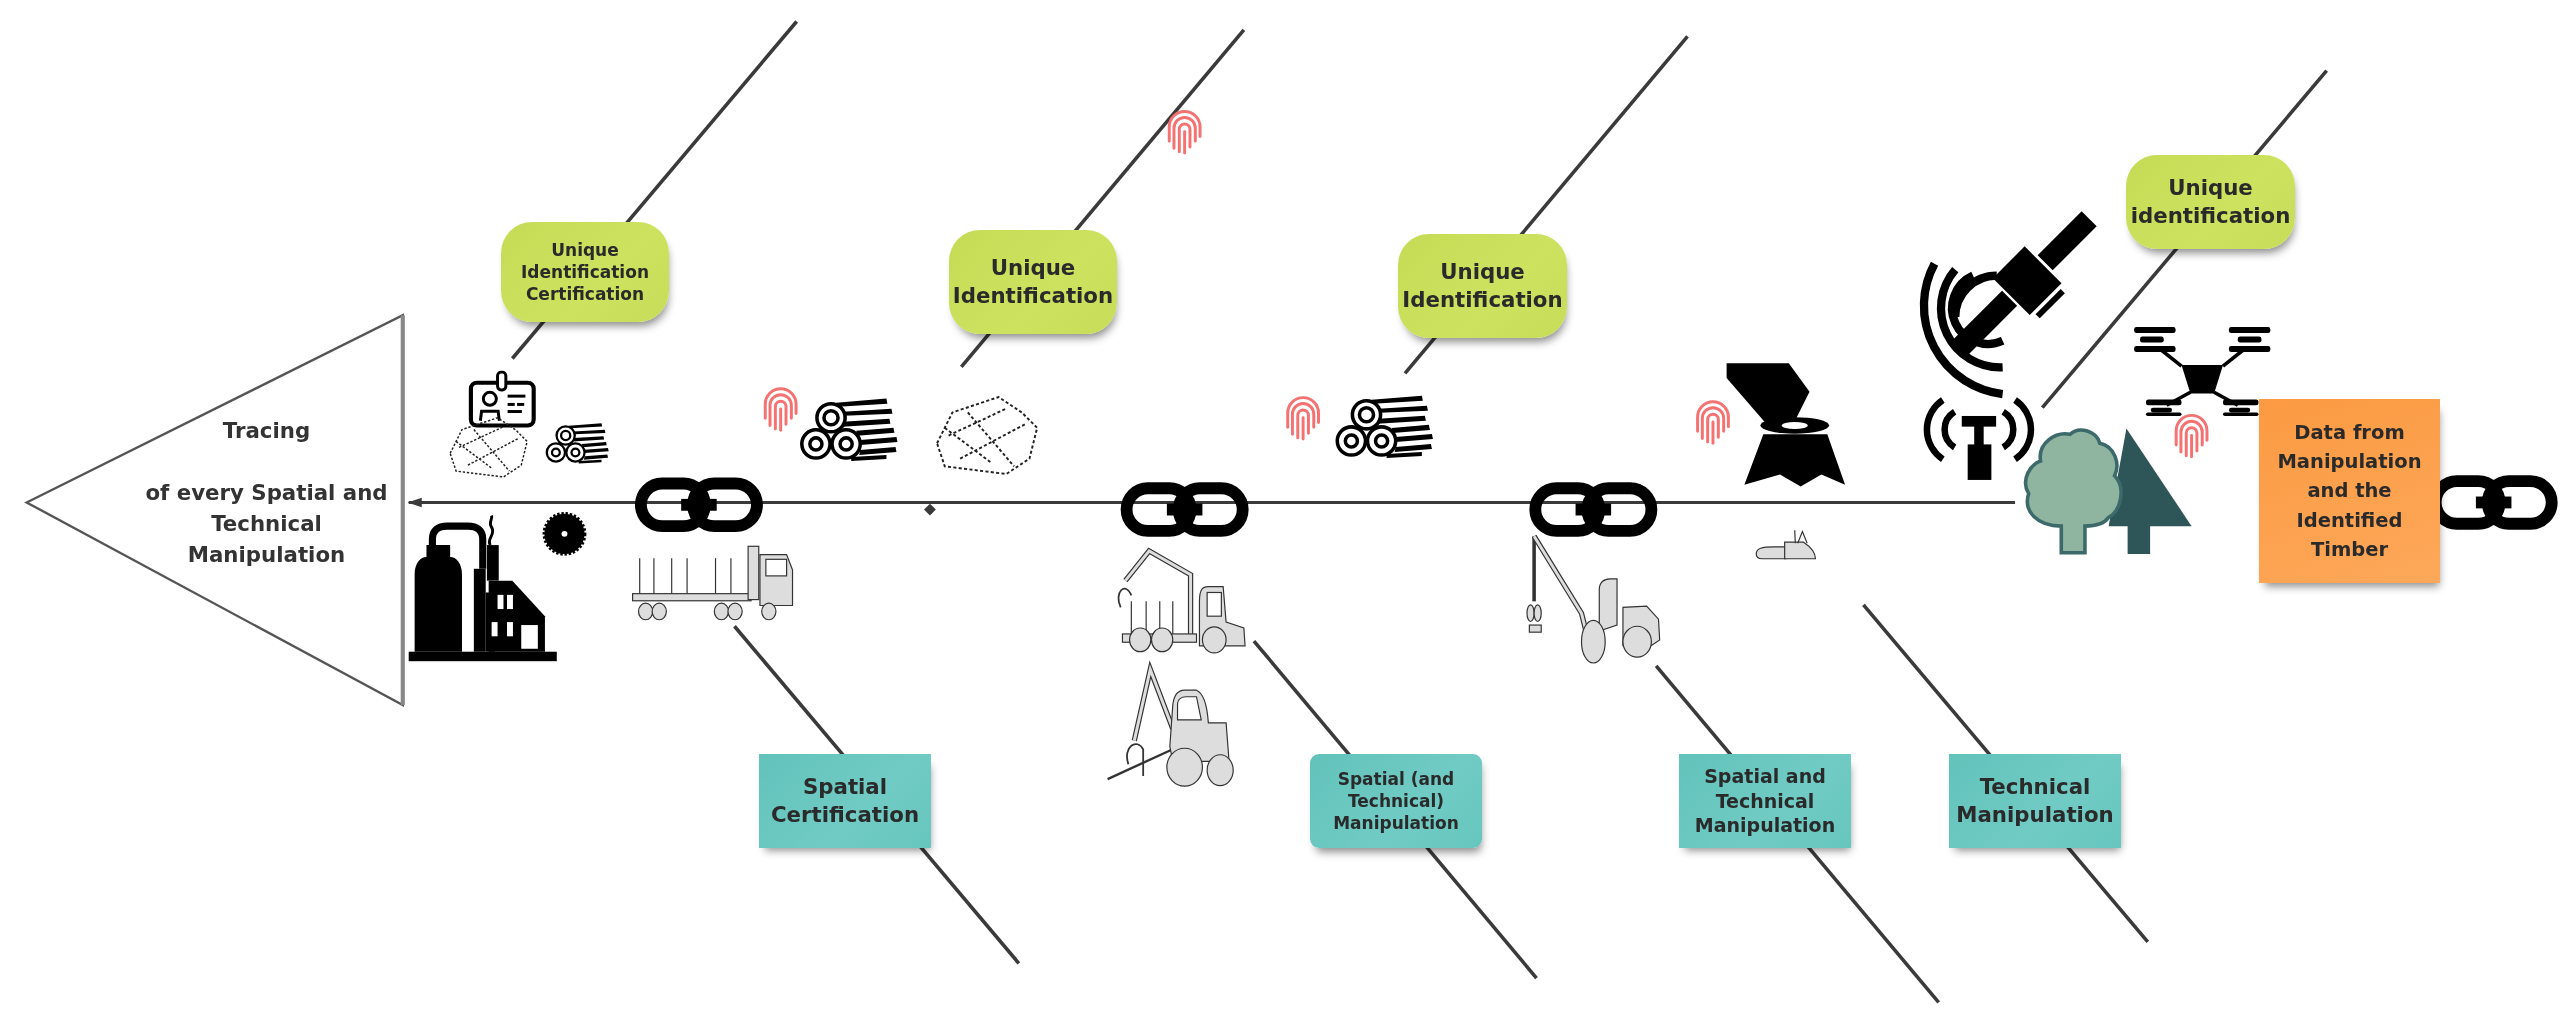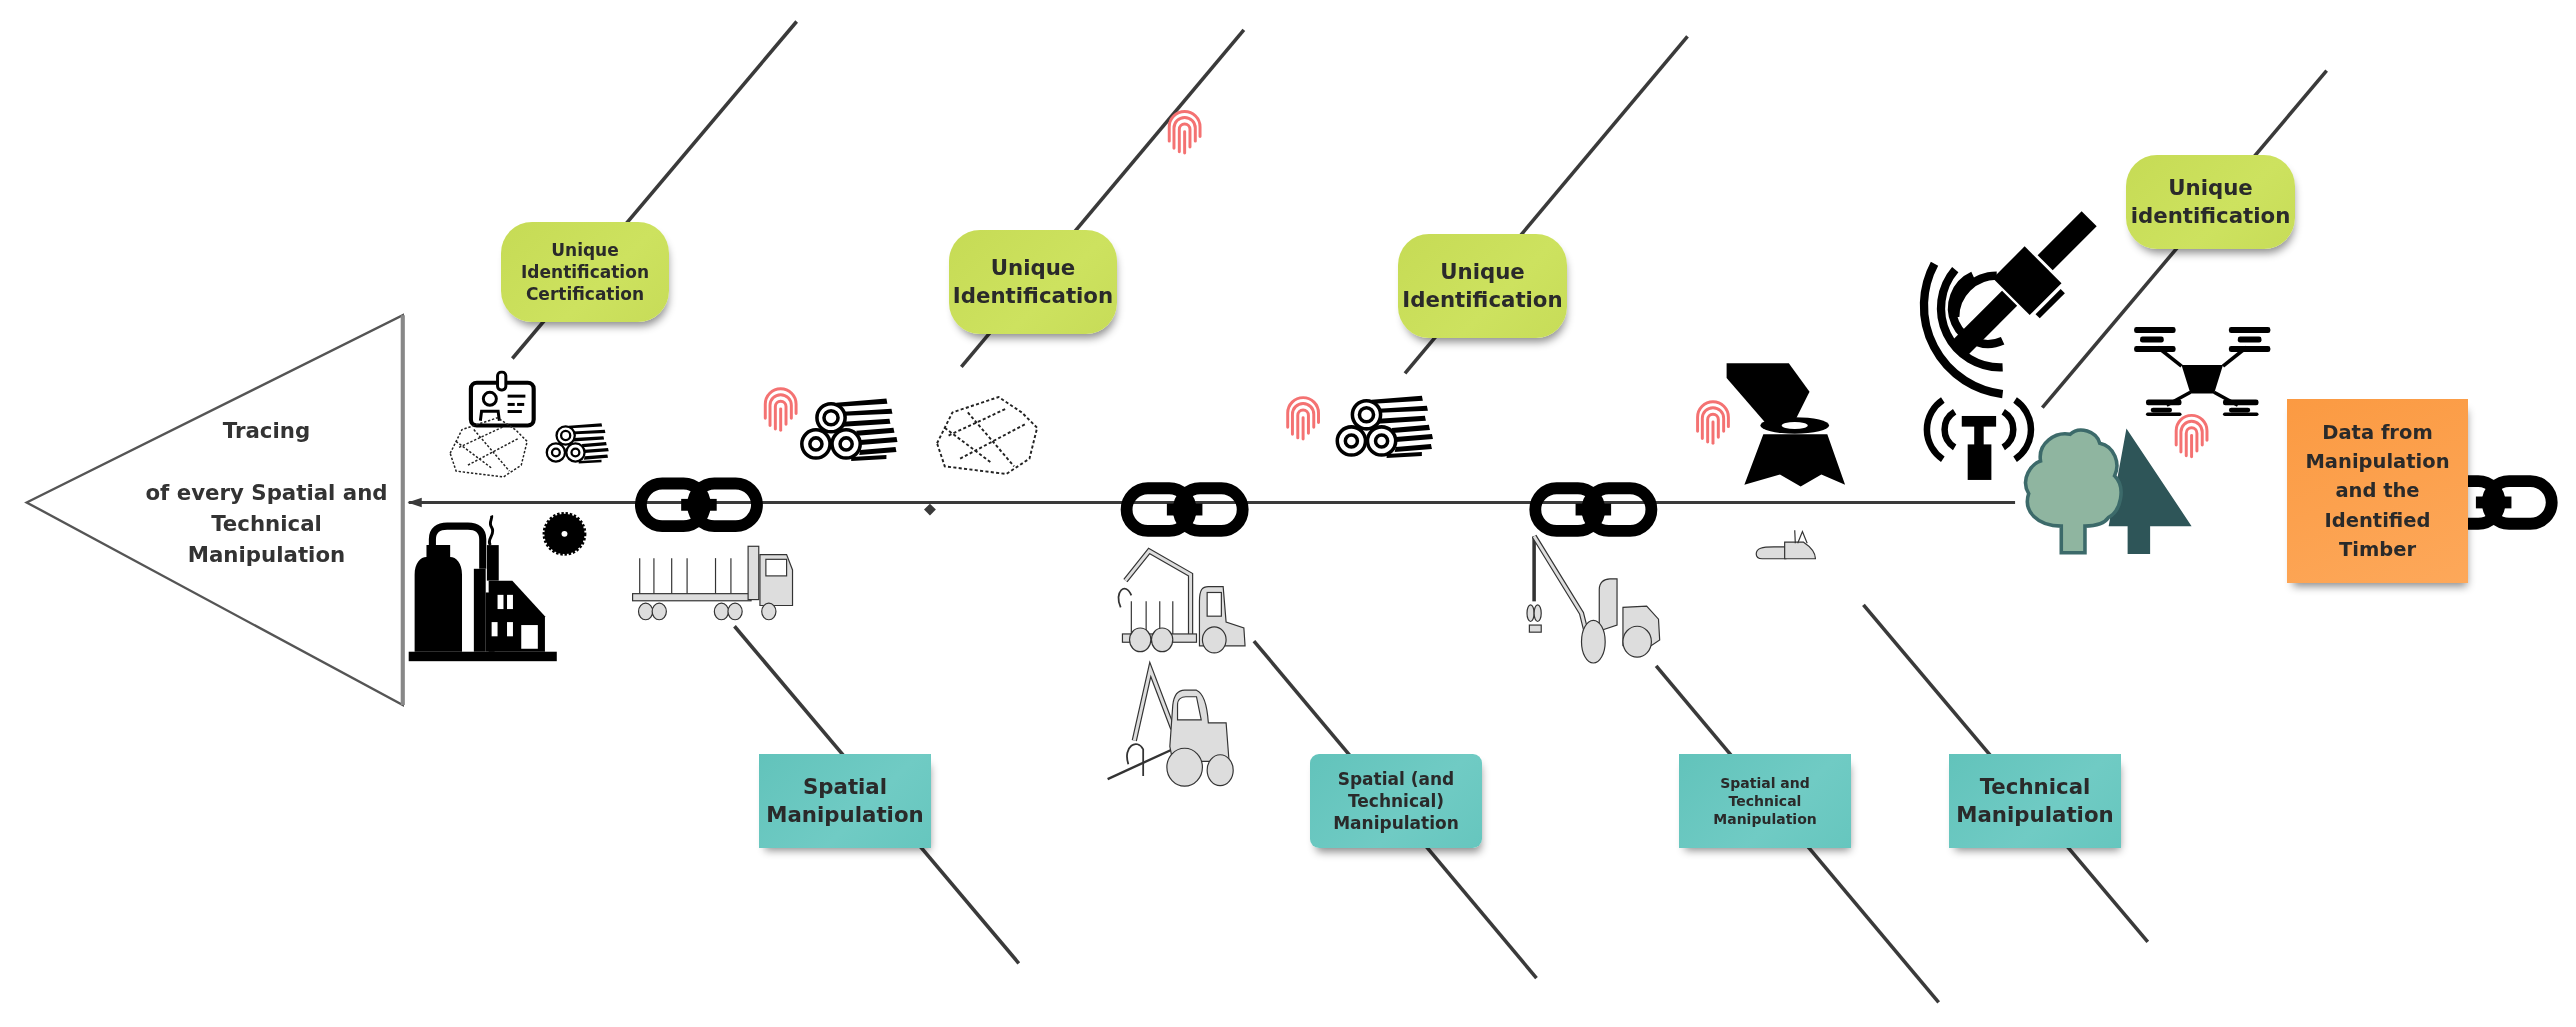--- a/index.html
+++ b/index.html
@@ -4,21 +4,21 @@
 <style>
   html, body { margin:0; padding:0; background:#ffffff; }
   body { width:2576px; height:1028px; position:relative; overflow:hidden; font-family:"DejaVu Sans", sans-serif; }
   #canvas { position:absolute; left:0; top:0; width:2576px; height:1028px; }
   .sticky { position:absolute; display:flex; align-items:center; justify-content:center; text-align:center;
             font-family:"DejaVu Sans", sans-serif; font-weight:bold; color:#2a2a2a;
             box-shadow: 2.4px 7.1px 8.3px -3.6px rgba(0,0,0,0.45); line-height:1.3; }
   .sticky span { display:block; white-space:pre-line; }
   .green { background:linear-gradient(135deg,#c6db55 0%,#cde25f 60%,#c7dc58 100%);border-radius:31px; }
   .teal  { background:linear-gradient(135deg,#62c3bb 0%,#70cbc4 60%,#66c6be 100%); }
-  .orange{ background:linear-gradient(160deg,#fb9a42 0%,#fda85a 100%);margin-left:28px; }
+  .orange{ background:linear-gradient(160deg,#fb9a42 0%,#fda85a 100%); }
   .head-text { position:absolute; left:136px; top:415px; width:261px; text-align:center;
                font-family:"DejaVu Sans", sans-serif; font-weight:bold; color:#333; font-size:21.3px; line-height:31px; }
   .head-text div { white-space:pre-line; }
 </style>
 </head>
 <body>
 
 <svg id="canvas" viewBox="0 0 4349 1735" xmlns="http://www.w3.org/2000/svg">
   <defs>
     <g id="chain">
@@ -289,28 +289,28 @@
   <span>Unique
 Identification</span>
 </div>
 <div class="sticky green" style="left:2126px; top:155px; width:169px; height:94px; font-size:21.3px;">
   <span>Unique
 identification</span>
 </div>
 
 <div class="sticky teal" style="left:759px; top:754px; width:172px; height:94px; font-size:21.3px;">
   <span>Spatial
-Manipulation</span>
+Certification</span>
 </div>
 <div class="sticky teal" style="left:1310px; top:754px; width:172px; height:94px; font-size:17px;border-radius:9px;">
   <span>Spatial (and
 Technical)
 Manipulation</span>
 </div>
-<div class="sticky teal" style="left:1679px; top:754px; width:172px; height:94px; font-size:14px;">
+<div class="sticky teal" style="left:1679px; top:754px; width:172px; height:94px; font-size:19px;">
   <span>Spatial and
 Technical
 Manipulation</span>
 </div>
 <div class="sticky teal" style="left:1949px; top:754px; width:172px; height:94px; font-size:21.3px;">
   <span>Technical
 Manipulation</span>
 </div>
 
 <div class="sticky orange" style="left:2259px; top:399px; width:181px; height:184px; font-size:19.5px; line-height:1.5;">

